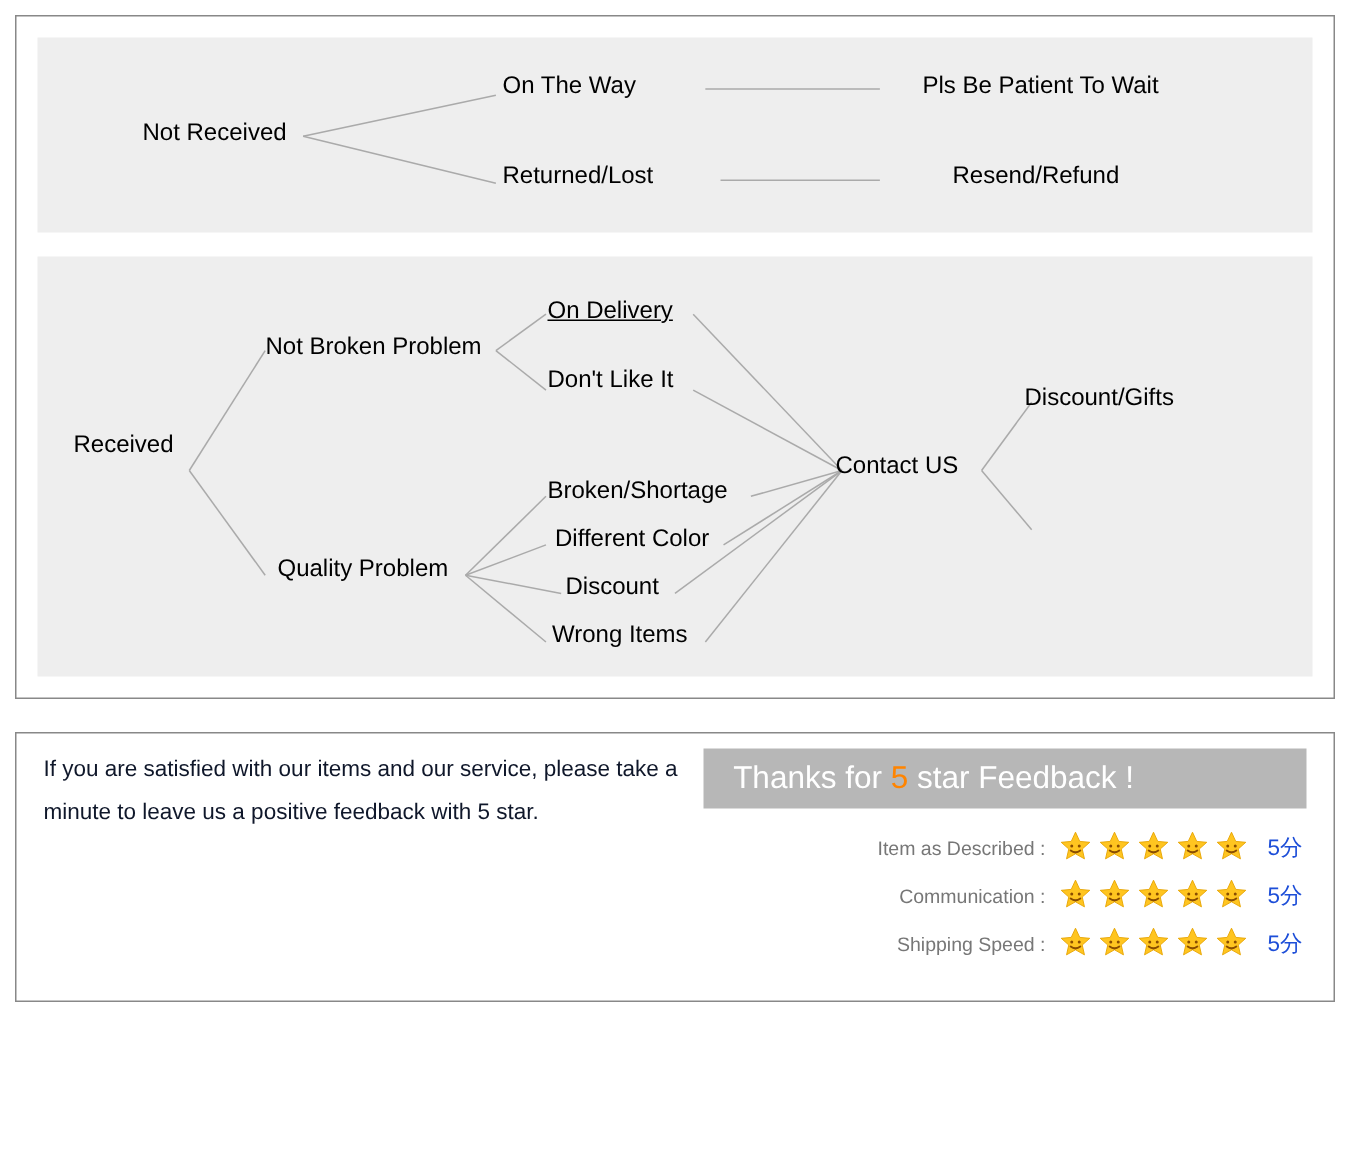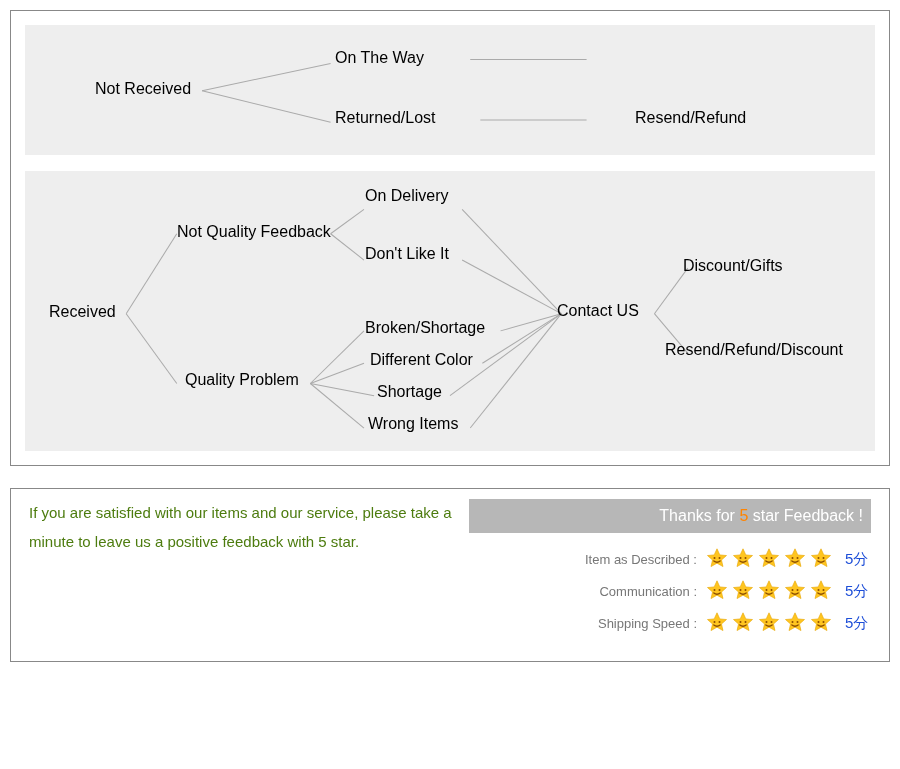--- a/index.html
+++ b/index.html
@@ -48,30 +48,30 @@
   .fb-right { flex: 1 1 48%; }
   .fb-title {
     font-size: 22px;
     border-bottom: 1px solid #888;
     padding: 4px 0 8px 0;
     margin-bottom: 14px;
     color: #222;
   }
   .fb-body {
     font-size: 15px;
-    color: #4d7c0f;
+    color: #0f172a;
     line-height: 1.9;
   }
   .thanks-bar {
     background: #b7b7b7;
     color: #fff;
-    font-size: 16px;
-    padding: 8px 8px;
+    font-size: 21px;
+    padding: 8px 20px;
     margin-bottom: 14px;
-    text-align: right;
+    text-align: left;
     white-space: nowrap;
   }
   .thanks-bar .num { color: #ff8400; }
   .rating-row {
     display: flex;
     align-items: center;
     justify-content: flex-end;
     gap: 8px;
     margin-bottom: 8px;
     font-size: 13px;
@@ -92,20 +92,21 @@
   <div class="diagram-box d1">
     <svg class="lines" viewBox="0 0 840 130" preserveAspectRatio="none">
       <line x1="175" y1="65" x2="302" y2="38"></line>
       <line x1="175" y1="65" x2="302" y2="96"></line>
       <line x1="440" y1="34" x2="555" y2="34"></line>
       <line x1="450" y1="94" x2="555" y2="94"></line>
     </svg>
     <span class="node" style="left:70px; top:55px;">Not Received</span>
     <span class="node" style="left:310px; top:24px;">On The Way</span>
     <span class="node" style="left:310px; top:84px;">Returned/Lost</span>
+    <span class="node" style="left:590px; top:24px;">Pls Be Patient To Wait</span>
     <span class="node" style="left:610px; top:84px;">Resend/Refund</span>
   </div>
 
   <div class="diagram-box d2">
     <svg class="lines" viewBox="0 0 840 280" preserveAspectRatio="none">
 
       <line x1="100" y1="141" x2="150" y2="62"></line>
       <line x1="100" y1="141" x2="150" y2="210"></line>
 
       <line x1="302" y1="62" x2="335" y2="38"></line>
@@ -120,37 +121,36 @@
       <line x1="432" y1="88" x2="530" y2="141"></line>
       <line x1="470" y1="158" x2="530" y2="141"></line>
       <line x1="452" y1="190" x2="530" y2="141"></line>
       <line x1="420" y1="222" x2="530" y2="141"></line>
       <line x1="440" y1="254" x2="530" y2="141"></line>
 
       <line x1="622" y1="141" x2="655" y2="96"></line>
       <line x1="622" y1="141" x2="655" y2="180"></line>
     </svg>
 
-    <span class="node" style="left:24px; top:132px;">Received</span>
-
-    <span class="node" style="left:152px; top:52px;">Not Quality Feedback</span>
+    <span class="node" style="left:24px; top:117px;">Received</span>
+
+    <span class="node" style="left:152px; top:52px;">Not Broken Problem</span>
     <span class="node" style="left:160px; top:200px;">Quality Problem</span>
 
-    <span class="node" style="left:340px; top:16px;">On Delivery</span>
+    <span class="node" style="left:340px; top:28px;text-decoration:underline;">On Delivery</span>
     <span class="node" style="left:340px; top:74px;">Don't Like It</span>
 
     <span class="node" style="left:340px; top:148px;">Broken/Shortage</span>
     <span class="node" style="left:345px; top:180px;">Different Color</span>
-    <span class="node" style="left:352px; top:212px;">Shortage</span>
+    <span class="node" style="left:352px; top:212px;">Discount</span>
     <span class="node" style="left:343px; top:244px;">Wrong Items</span>
 
     <span class="node" style="left:532px; top:131px;">Contact US</span>
 
     <span class="node" style="left:658px; top:86px;">Discount/Gifts</span>
-    <span class="node" style="left:640px; top:170px;">Resend/Refund/Discount</span>
   </div>
 </div>
 
 <div class="fb-panel">
   <div class="fb-left">
     <div class="fb-body">If you are satisfied with our items and our service, please take a minute to leave us a positive feedback with 5 star.</div>
   </div>
   <div class="fb-right">
     <div class="thanks-bar">
       <span>Thanks for </span><span class="num">5</span><span> star Feedback !</span>

